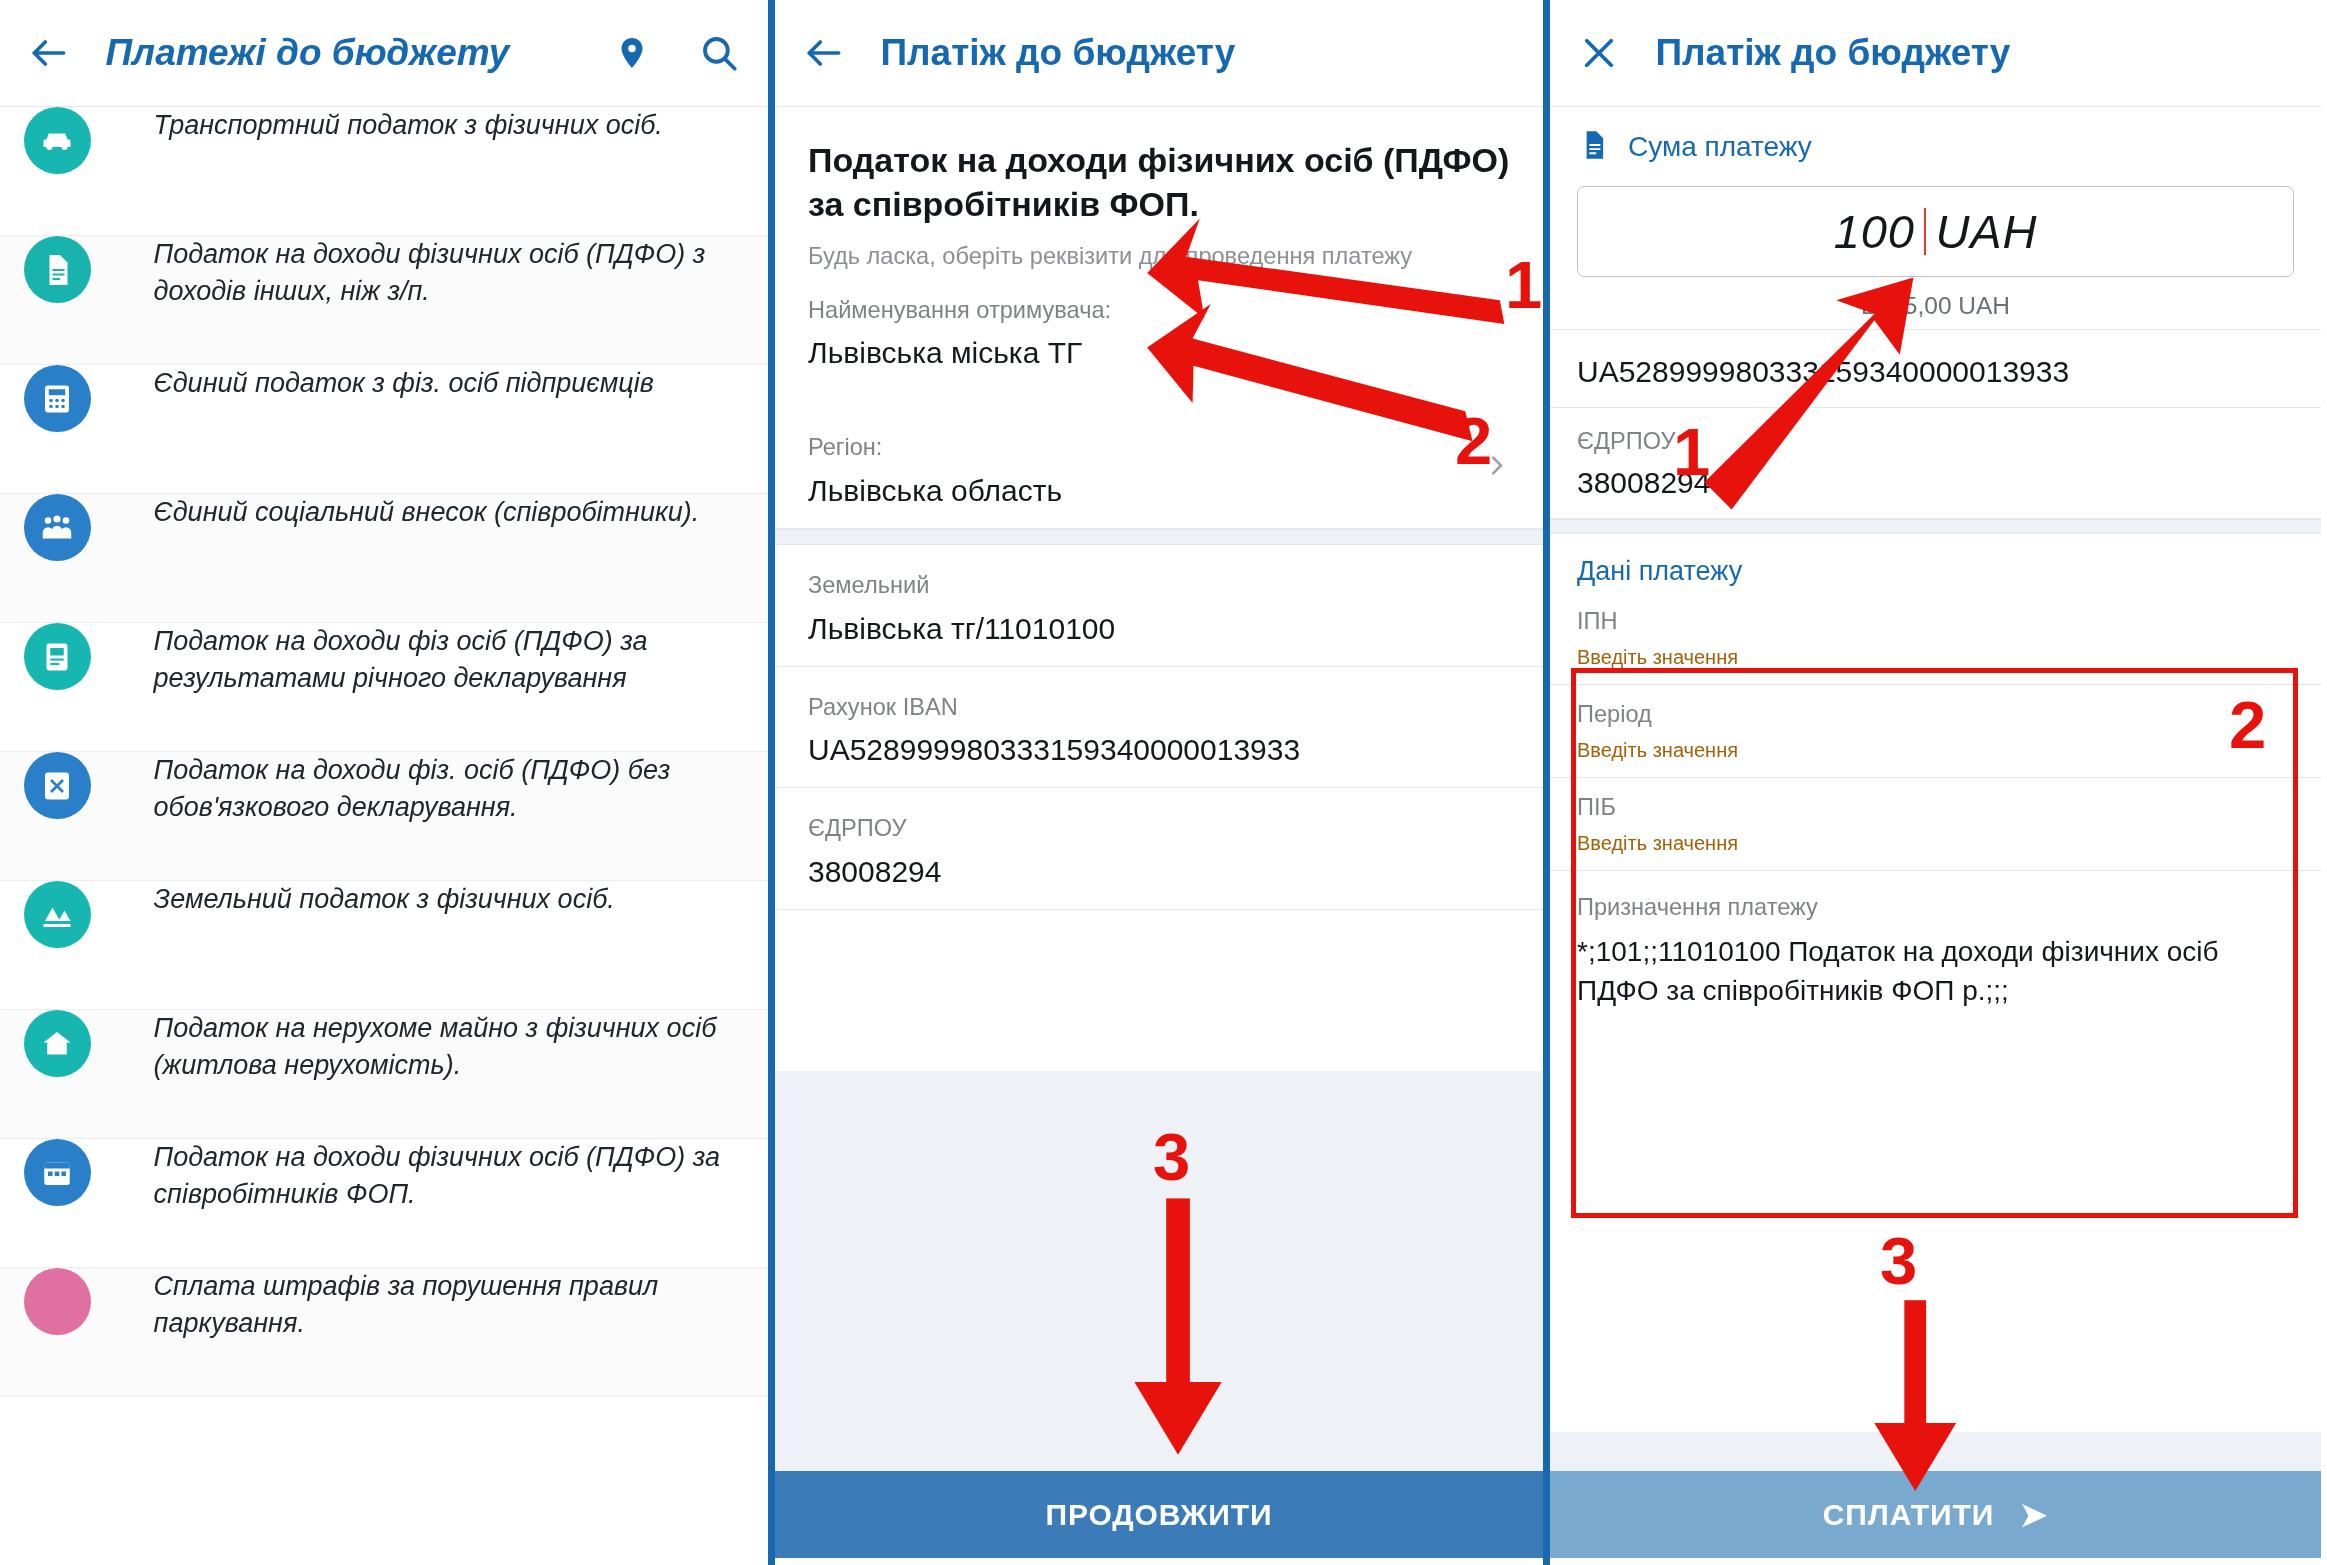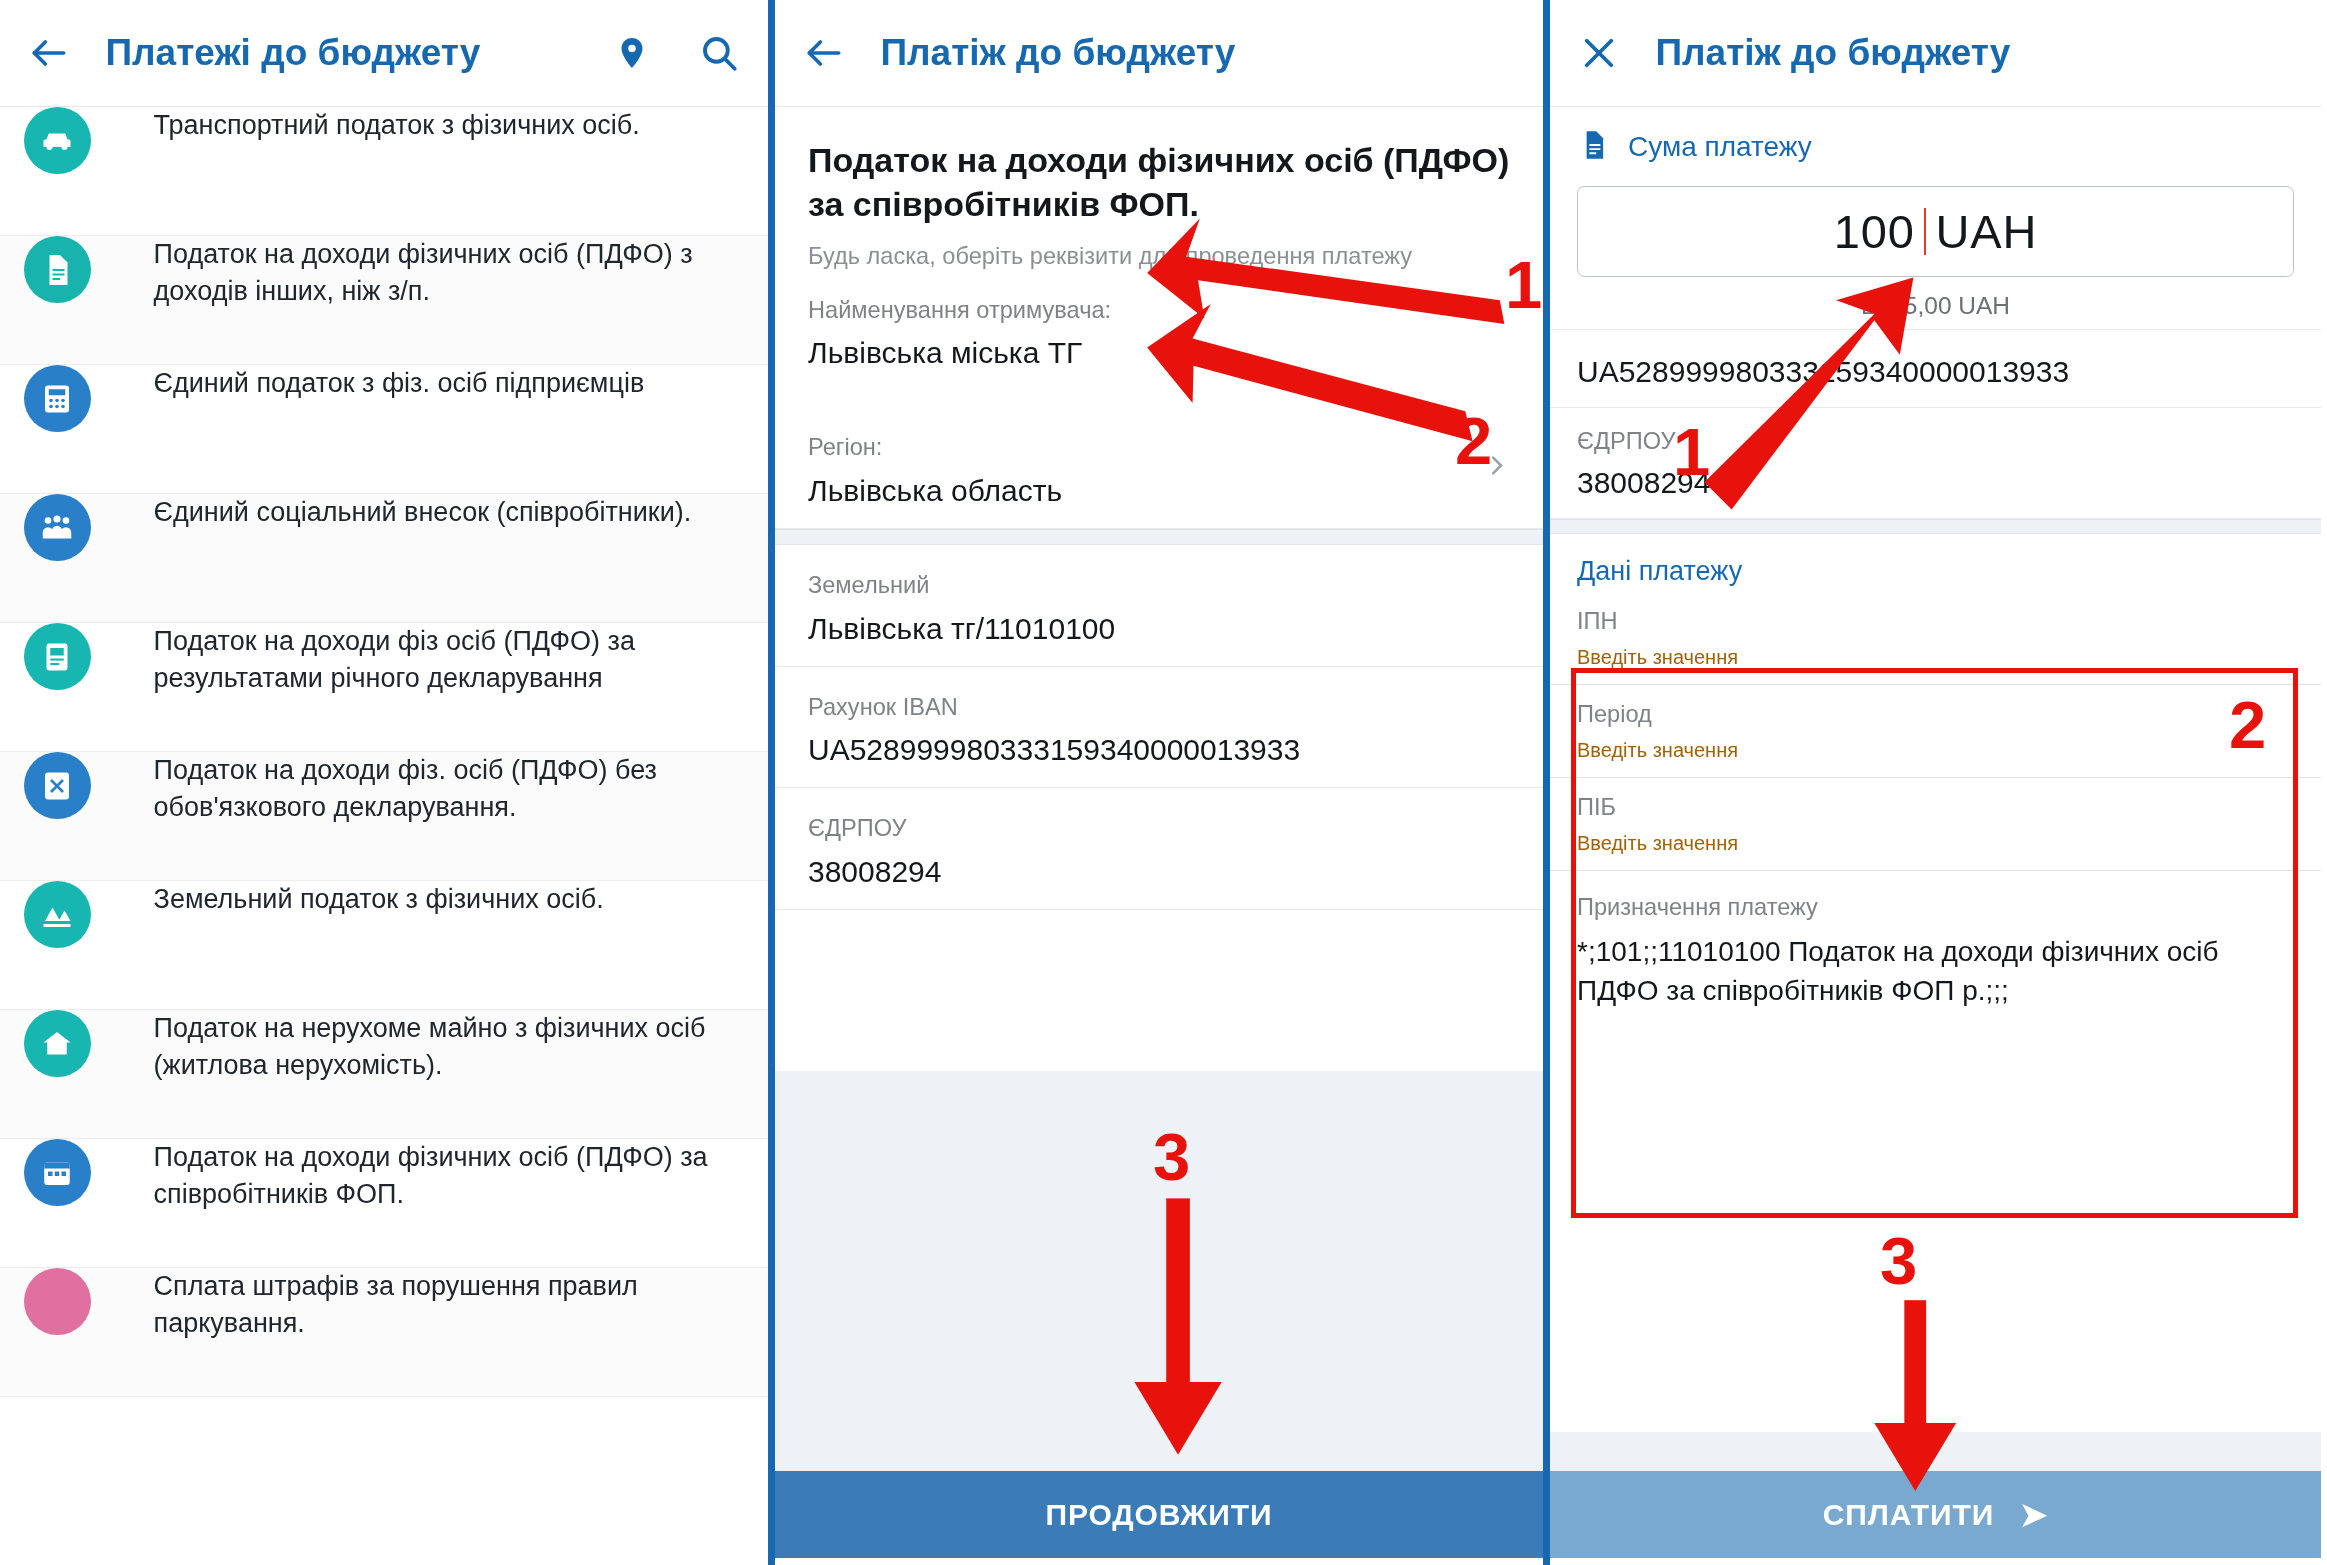--- a/index.html
+++ b/index.html
@@ -13,21 +13,21 @@
     display: flex;
     width: 2327px; height: 1566px;
     position: relative;
   }
   .panel {
     position: relative;
     height: 1566px;
     background: #fff;
     overflow: hidden;
   }
-  .panel-1 { width: 775px; border-right: 7.3px solid #1669b0; }
+  .panel-1 { width: 775px; border-right: 7.3px solid #1669b0; font-style: italic; }
   .panel-2 { width: 775px; border-right: 7.3px solid #1669b0; }
   .panel-3 { width: 771px; }
 
   
   .hdr {
     height: 107px;
     display: flex;
     align-items: center;
     padding: 0 25.5px;
     background: #fff;
@@ -126,21 +126,21 @@
     display: flex; align-items: center;
     padding: 20px 27px 0 27px;
   }
   .amt-row .doc-ico { color:#1669b0; margin-right: 18px; }
   .amt-label { font-size: 28px; color: #1669b0; }
   .amt-box {
     margin: 20px 27px 0 27px;
     border: 1.8px solid #b9c3cc;
     border-radius: 7.3px;
     height: 91px;
-    display: flex; align-items: center; justify-content: center;
+    display: flex; align-items: center; justify-content: center; font-style: italic;
   }
   .amt-val {
     font-size: 47px;
     color: #14181d;
     letter-spacing: 0.9px;
   }
   .caret {
     display: inline-block;
     width: 2.7px; height: 47px;
     background: #e23a2e;

